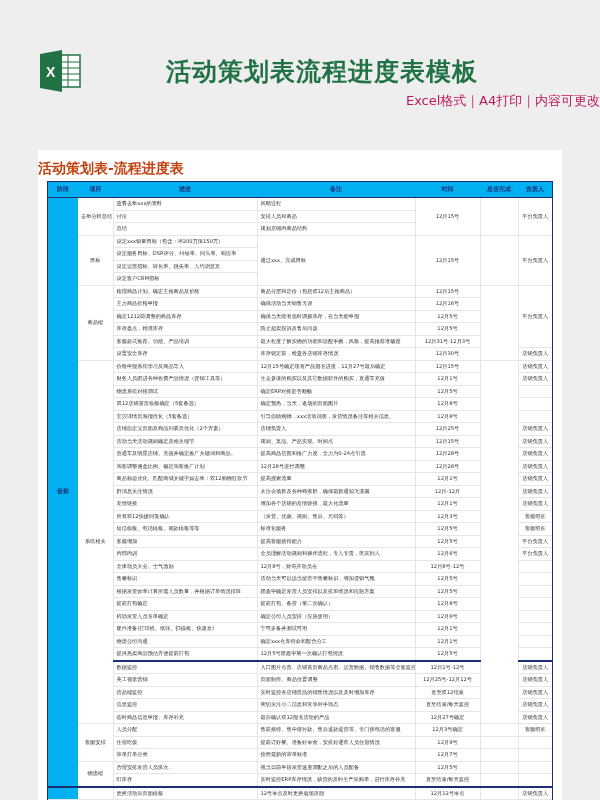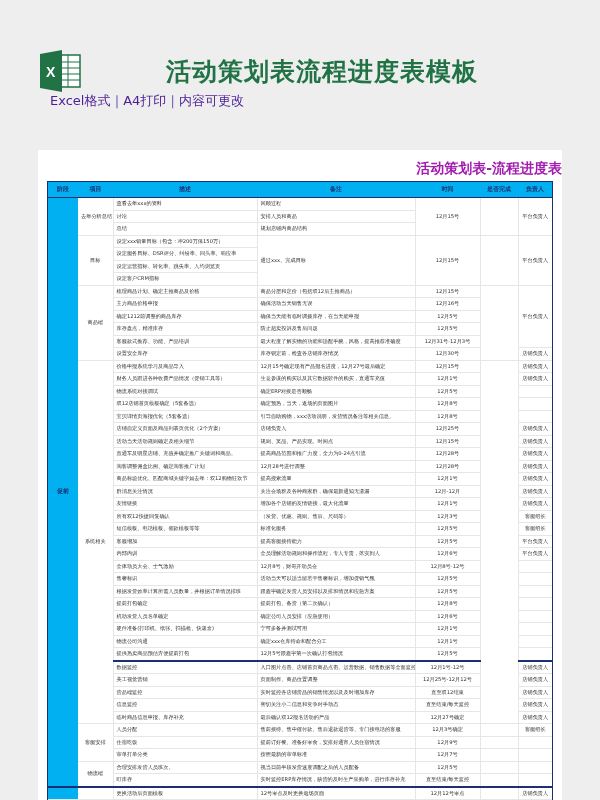--- a/index.html
+++ b/index.html
@@ -1,22 +1,22 @@
 <!DOCTYPE html>
 <html><head>
 <meta charset="utf-8">
 <style>
   html, body { margin:0; padding:0; }
   body { width:600px; height:800px; background:#eeeeee; overflow:hidden; position:relative; font-family:"DejaVu Sans", sans-serif; }
   .hero { position:absolute; left:0; top:0; width:600px; height:150px; }
   .excel-icon { position:absolute; left:38px; top:50px; width:44px; height:42px; }
   .hero-title { position:absolute; left:0; right:0; top:55px; text-align:center; padding-left:44px; color:#217346; font-size:25px; font-weight:bold; letter-spacing:1px; }
-  .hero-sub { position:absolute; left:0; right:0; top:92px; text-align:left; padding-left:50px; color:#4c1d95; font-size:13px; }
+  .hero-sub { position:absolute; left:0; right:0; top:92px; text-align:right; color:#be185d; font-size:13px; }
   .card { position:absolute; left:38px; top:150px; width:524px; height:660px; background:#ffffff; }
-  .sheet-title { position:absolute; left:0; right:0; top:10px; text-align:right; color:#a21caf; font-size:14px; font-weight:bold; }
+  .sheet-title { position:absolute; left:0; right:8px; top:10px; text-align:left; color:#c2410c; font-size:14px; font-weight:bold; }
   table.grid { position:absolute; left:10px; top:31px; width:504px; border-collapse:collapse; table-layout:fixed; font-size:5.2px; color:#333; }
   table.grid th { background:#00b0f0; color:#1c2f74; font-weight:bold; height:13px; font-size:6px; border:1px solid #1c2f74; border-left:none; border-right:none; }
   table.grid td { height:11.5px; border-bottom:1px solid #e6e6e6; padding:0 3px; white-space:nowrap; overflow:hidden; }
   td.stage { background:#00b0f0; color:#1c2f74; font-weight:bold; text-align:center; font-size:6px; border-bottom:none; }
   td.item { text-align:center; border-right:1px solid #e6e6e6; }
   td.desc { border-right:1px solid #e6e6e6; }
   td.note { border-right:1px solid #e6e6e6; }
   td.time { text-align:center; border-right:1px solid #e6e6e6; }
   td.done { border-right:1px solid #e6e6e6; }
   td.owner { text-align:center; }

